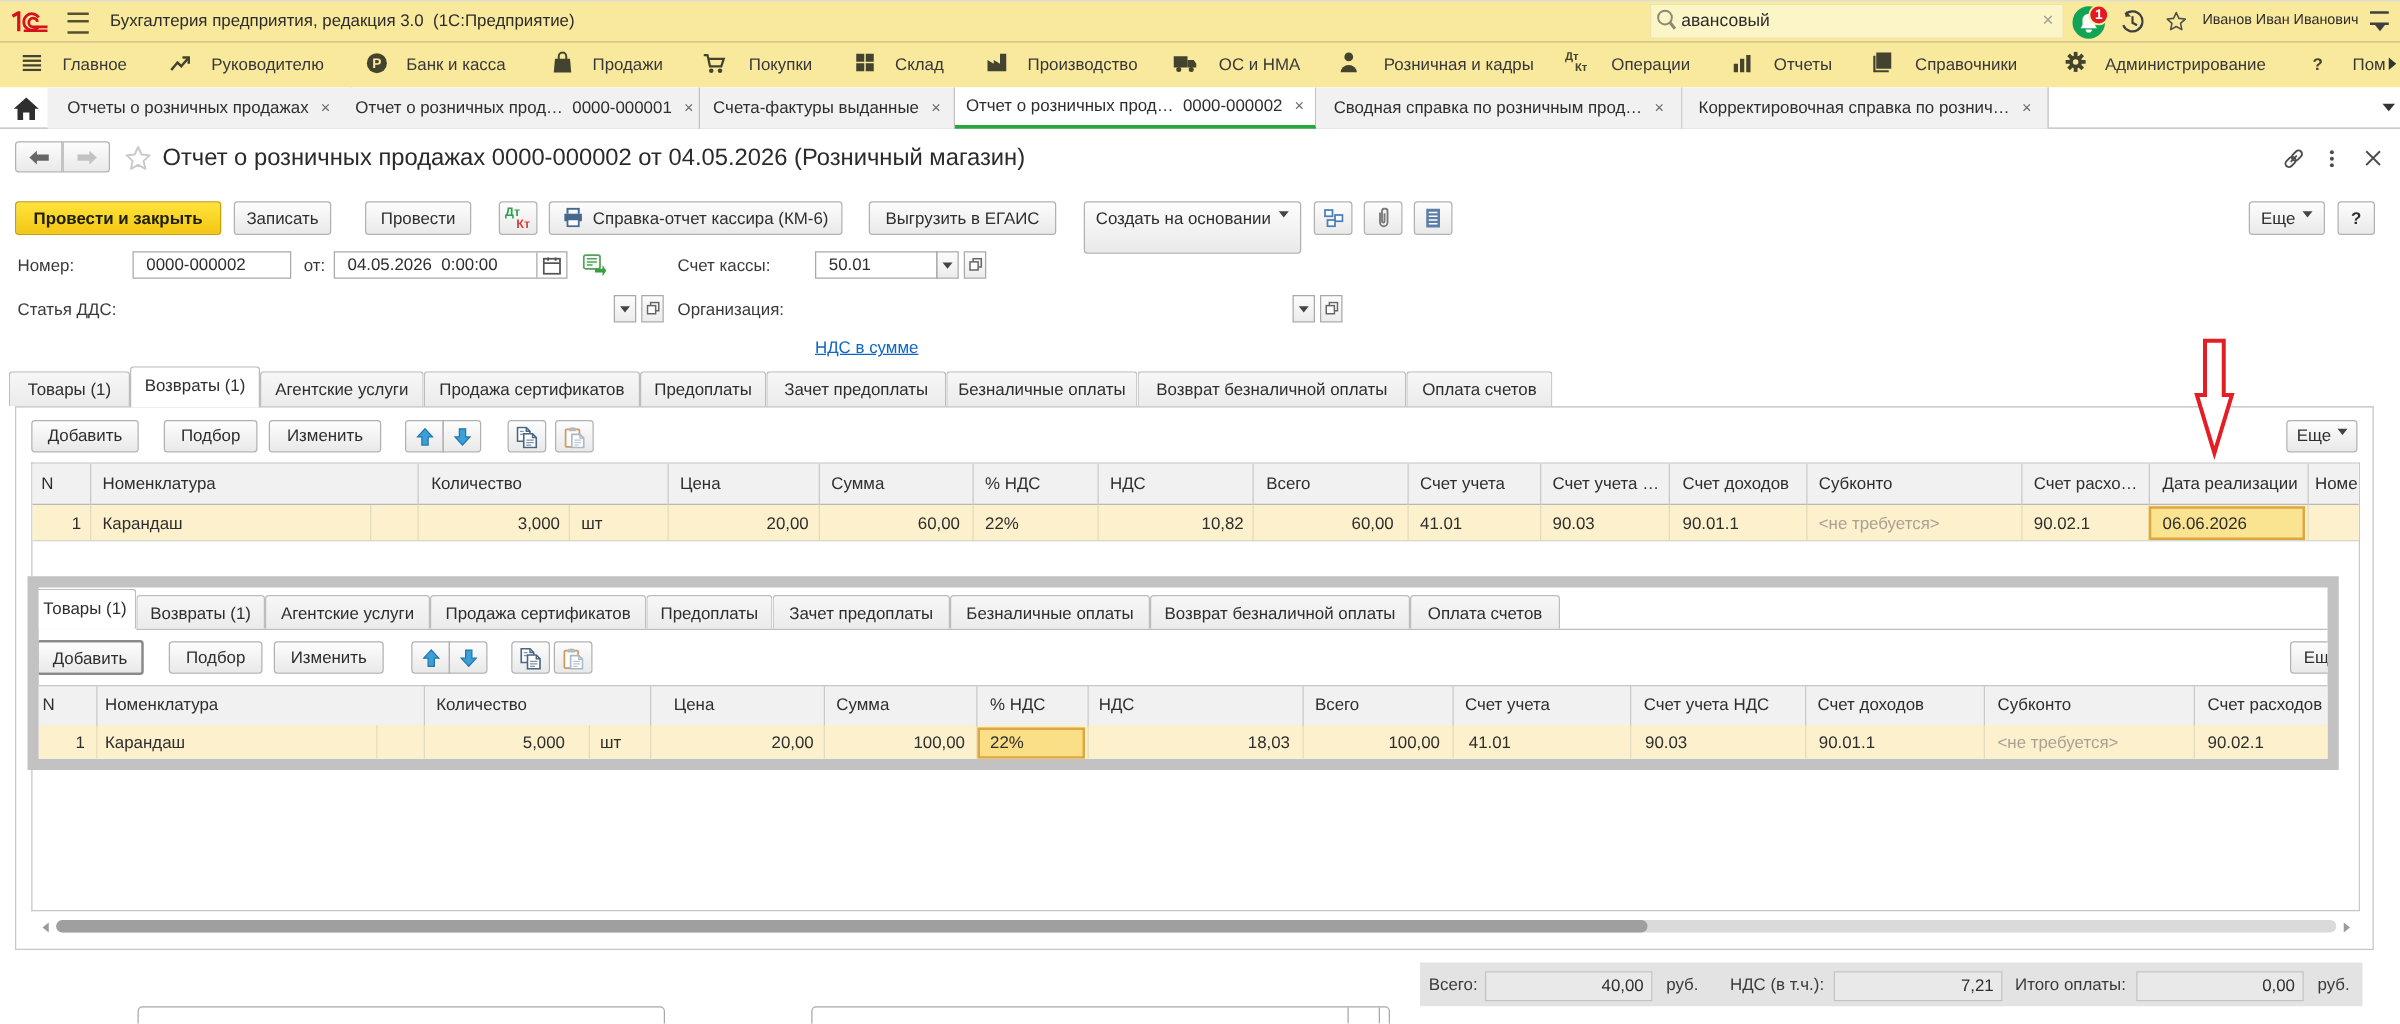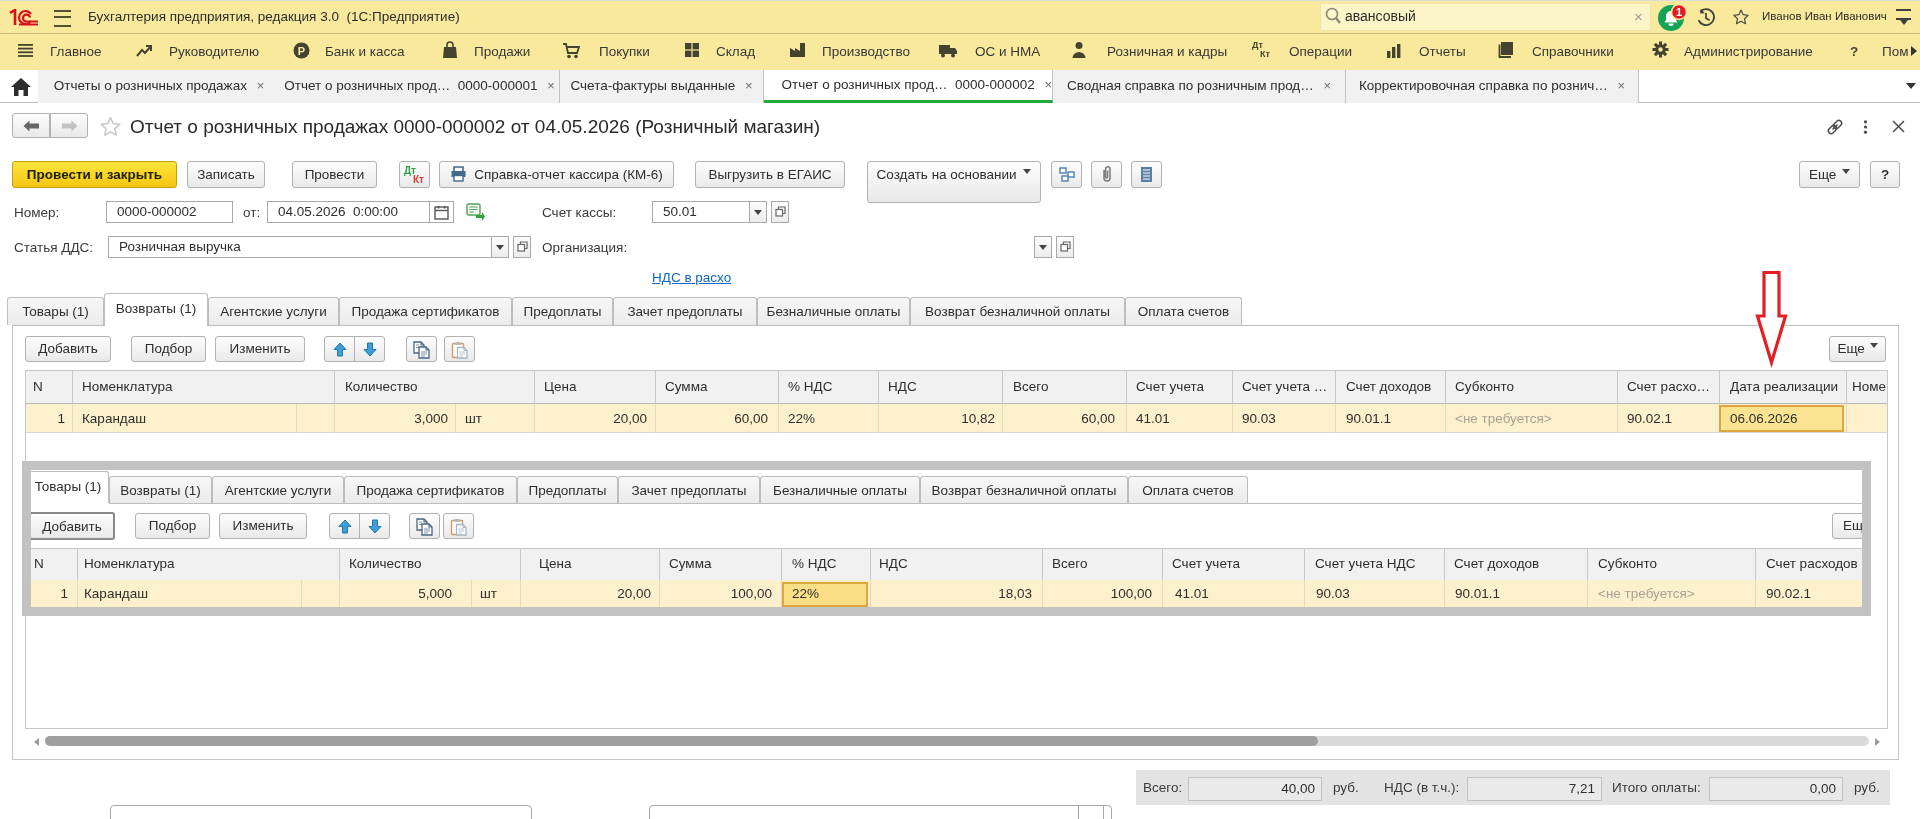--- a/index.html
+++ b/index.html
@@ -23,21 +23,21 @@
 .hc{position:absolute;font-size:13.5px;color:#2e2e2e;white-space:nowrap;}
 .cv{position:absolute;font-size:13.5px;color:#2e2e2e;white-space:nowrap;}
 .num{text-align:right;}
 .lbl{position:absolute;font-size:13.5px;color:#3a3a3a;white-space:nowrap;}
 .mi{position:absolute;font-size:13.5px;color:#38383a;white-space:nowrap;top:44px;}
 .wt{position:absolute;top:70px;height:33px;box-sizing:border-box;background:#f1f1f1;
   border-right:1px solid #c2c2c2;font-size:13.5px;color:#2e2e2e;text-align:center;
   line-height:32px;white-space:nowrap;overflow:hidden;}
 .wt:first-of-type{border-left:1px solid #c2c2c2;}
 .wt .x{color:#6a6a6a;font-size:13px;margin-left:6px;}
-.wt.act{background:#fff;border-bottom:3px solid #24a73c;line-height:29px;text-align:right;}
+.wt.act{background:#fff;border-bottom:3px solid #24a73c;line-height:29px;}
 .tab2{position:absolute;box-sizing:border-box;top:6px;height:27px;background:linear-gradient(#f7f7f7,#ebebeb);
   border:1px solid #bdbdbd;border-bottom:none;border-radius:3px 3px 0 0;font-size:13.5px;color:#2e2e2e;
   text-align:center;line-height:27px;white-space:nowrap;overflow:hidden;}
 </style>
 </head>
 <body>
 <div id="app">
 
 <div class="a" style="left:0;top:0;width:1920px;height:70px;background:#f9e99c;"></div>
 <div class="a" style="left:0;top:0;width:1920px;height:1px;background:#dcdcd8;"></div>
@@ -251,27 +251,26 @@
         <rect x="1" y="3.5" width="6.5" height="6.5" fill="#fff" stroke="#666" stroke-width="1.2"></rect>
         <path d="M3.5 3.5 L3.5 1 L10 1 L10 7.5 L7.5 7.5" fill="none" stroke="#666" stroke-width="1.2"></path>
       </svg></div>
 <div class="lbl" style="left:542px;top:240px;">Организация:</div>
 <div class="dd" style="left:1034px;top:236px;width:18px;height:22px;"></div>
 <div class="op" style="left:1056px;top:236px;width:18px;height:22px;"><svg style="margin:4px 0 0 3px;" width="11" height="11" viewBox="0 0 11 11">
         <rect x="1" y="3.5" width="6.5" height="6.5" fill="#fff" stroke="#666" stroke-width="1.2"></rect>
         <path d="M3.5 3.5 L3.5 1 L10 1 L10 7.5 L7.5 7.5" fill="none" stroke="#666" stroke-width="1.2"></path>
       </svg></div>
 <div class="lbl" style="left:14px;top:240px;">Статья ДДС:</div>
-<div class="inp" style="left:108px;top:236px;width:384px;height:22px;line-height:20px;">Розничная выручка</div>
 <div class="dd" style="left:491px;top:236px;width:18px;height:22px;"></div>
 <div class="op" style="left:513px;top:236px;width:18px;height:22px;"><svg style="margin:4px 0 0 3px;" width="11" height="11" viewBox="0 0 11 11">
         <rect x="1" y="3.5" width="6.5" height="6.5" fill="#fff" stroke="#666" stroke-width="1.2"></rect>
         <path d="M3.5 3.5 L3.5 1 L10 1 L10 7.5 L7.5 7.5" fill="none" stroke="#666" stroke-width="1.2"></path>
       </svg></div>
-<div class="a" style="left:652px;top:270px;font-size:13.5px;color:#0d66c4;text-decoration:underline;">НДС в расхо</div>
+<div class="a" style="left:652px;top:270px;font-size:13.5px;color:#0d66c4;text-decoration:underline;">НДС в сумме</div>
 
 <div class="a" style="left:12px;top:325px;width:1887px;height:435px;border:1px solid #c6c6c6;border-top:1px solid #bdbdbd;box-sizing:border-box;"></div>
 
 <div class="tab" style="left:7px;width:97px;">Товары (1)</div>
 <div class="tab act" style="left:104px;width:104px;">Возвраты (1)</div>
 <div class="tab" style="left:208px;width:131px;">Агентские услуги</div>
 <div class="tab" style="left:339px;width:173px;">Продажа сертификатов</div>
 <div class="tab" style="left:512px;width:101px;">Предоплаты</div>
 <div class="tab" style="left:613px;width:144px;">Зачет предоплаты</div>
 <div class="tab" style="left:757px;width:153px;">Безналичные оплаты</div>

